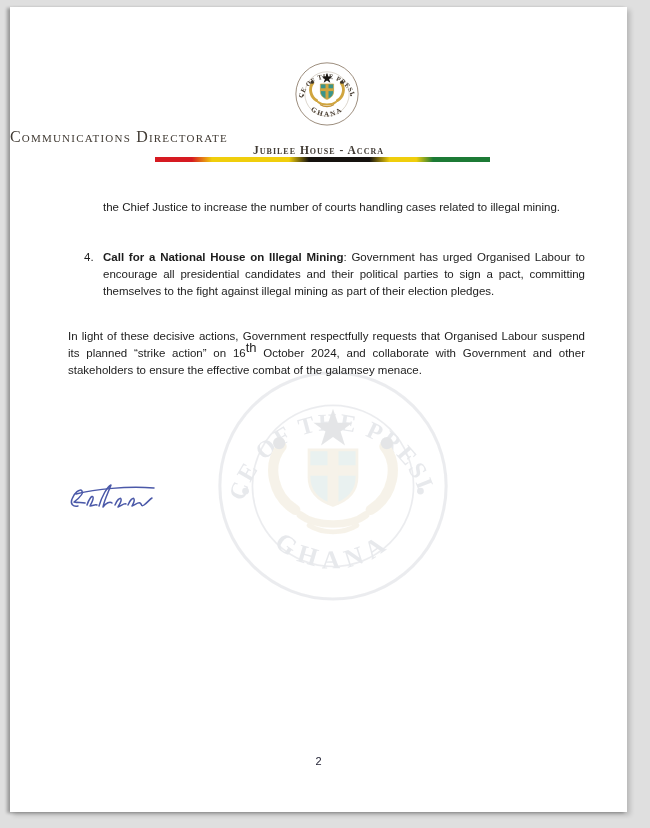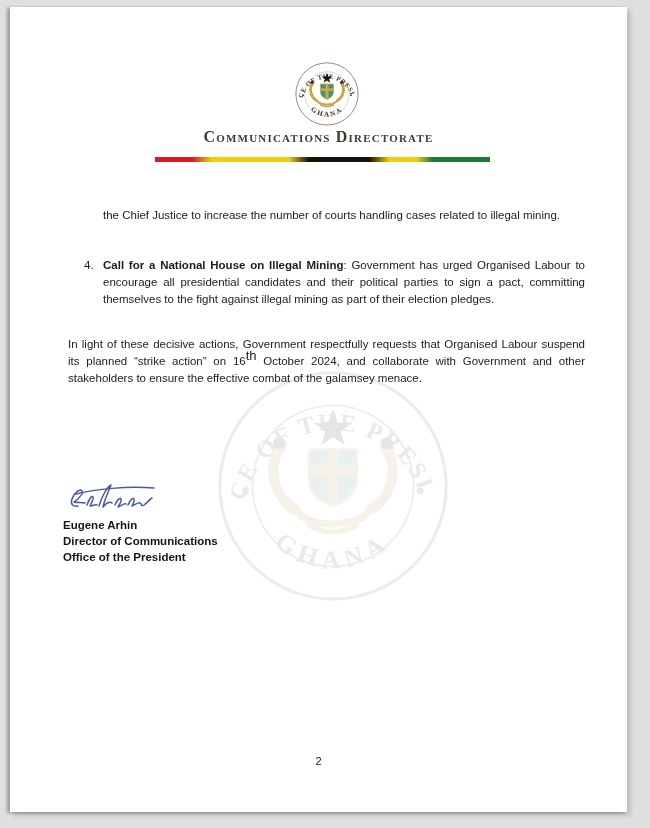--- a/index.html
+++ b/index.html
@@ -11,22 +11,22 @@
     overflow:hidden;
   }
   .page {
     position:absolute; left:10px; top:7px; width:617px; height:805px;
     background:#ffffff;
     box-shadow:-3px 1px 3px rgba(0,0,0,0.30), 3px 3px 5px rgba(0,0,0,0.18);
   }
   
   .seal { position:absolute; left:284px; top:52px; width:66px; height:68px; }
   .header-title {
-    position:absolute; left:0; top:121px; width:617px; text-align:center;
-    font-family:"Liberation Serif", serif; font-variant:small-caps; font-weight:bold;
+    position:absolute; left:0; top:121px; width:617px; 
+    font-family:"Liberation Serif", serif; font-variant:small-caps; font-weight:normal;
     font-size:16px; letter-spacing:1.2px; color:#403a33;
   }
   .header-subtitle {
     position:absolute; left:0; top:137px; width:617px; text-align:center;
     font-family:"Liberation Serif", serif; font-variant:small-caps; font-weight:bold;
     font-size:11.5px; letter-spacing:1px; color:#403a33;
   }
   .flag-stripe {
     position:absolute; left:145px; top:150px; width:335px; height:5px;
     background:linear-gradient(to right,
@@ -39,21 +39,20 @@
   
   .watermark {
     position:absolute; left:203px; top:352px; width:240px; height:247px;
     opacity:0.13; z-index:0; pointer-events:none;
   }
   
   .bodytext {
     position:absolute; z-index:1;
     font-size:11.5px; line-height:17px; color:#1c1c1c;
     text-align:justify;
-    margin-top:8px;
   }
   .p-indent { left:93px; width:482px; }
   .p-full   { left:58px;  width:517px; }
   .list-item { left:74px; width:501px; padding-left:19px; }
   .list-num { position:absolute; left:0; top:0; }
   sup { font-size:13px; vertical-align:super; line-height:0; }
   
   .signature-svg { position:absolute; left:56px; top:472px; width:102px; height:40px; z-index:2; }
   .sig-block {
     position:absolute; left:53px; top:510px; z-index:2;
@@ -94,20 +93,21 @@
       <circle cx="50.7" cy="24.5" r="1.8" fill="#3c352c"></circle>
       <path d="M28,26.5 h14 v8 c0,5 -4,7.2 -7,8.2 c-3,-1 -7,-3.2 -7,-8.2 z" fill="#3a948a" stroke="#d0a53e" stroke-width="0.8"></path>
       <rect x="28" y="31" width="14" height="3" fill="#d0a53e"></rect>
       <rect x="33.4" y="26.5" width="3.2" height="16" fill="#d0a53e"></rect>
       <path d="M25.5,45.5 C30,49 40,49 44.5,45.5" fill="none" stroke="#d0a53e" stroke-width="2.2" stroke-linecap="round"></path>
       <path d="M28,48.5 C32,51 38,51 42,48.5" fill="none" stroke="#c2933a" stroke-width="1.4" stroke-linecap="round"></path>
     </g>
   </svg>
 
   <div class="header-title">Communications Directorate</div>
+  <div class="header-subtitle">Jubilee House - Accra</div>
 
   <div class="flag-stripe"></div>
 
   <svg class="watermark" viewBox="0 0 70 72">
     <circle cx="35" cy="37" r="33" fill="none" stroke="#6e7688" stroke-width="0.9"></circle>
     <circle cx="35" cy="37" r="23.5" fill="none" stroke="#6e7688" stroke-width="0.5"></circle>
     <defs>
       <path id="arcTop2" d="M 9.5,40 A 26.5,26.5 0 0 1 60.5,40"></path>
       <path id="arcBot2" d="M 11,43 A 25,25 0 0 0 59,43"></path>
     </defs>
@@ -148,21 +148,16 @@
     <g fill="none" stroke="#4a58a8" stroke-width="1.5" stroke-linecap="round" stroke-linejoin="round">
       <path d="M12,27 C7,28 4,25 6,20 C8,14 14,9 16,12 C18,15 12,20 8,23 C12,24 16,23 19,24"></path>
       <path d="M21,26 C23,20 26,16 27,18 C28,20 25,25 24,27 C27,27 29,25 31,26"></path>
       <path d="M33,27 C36,17 41,8 45,6 C42,14 38,22 37,28 C40,24 44,22 46,24"></path>
       <path d="M49,26 C51,21 54,18 55,20 C56,22 53,26 52,28 C55,27 58,24 60,25"></path>
       <path d="M62,26 C64,21 67,18 68,20 C69,22 67,25 66,27 C69,26 72,23 74,24 C76,25 75,28 78,26 C81,24 84,20 86,19"></path>
       <path d="M10,15 C30,10 60,7 88,9"></path>
     </g>
   </svg>
 
-  <div class="sig-block">
-    <div>Eugene Arhin</div>
-    <div>Director of Communications</div>
-    <div>Office of the President</div>
-  </div>
 
   <div class="page-number">2</div>
 
 </div>
 
 </body></html>

